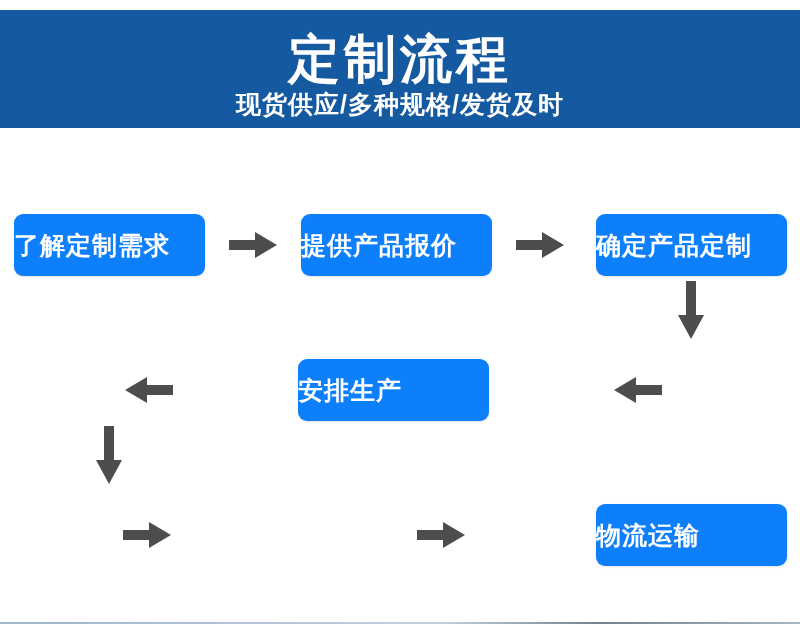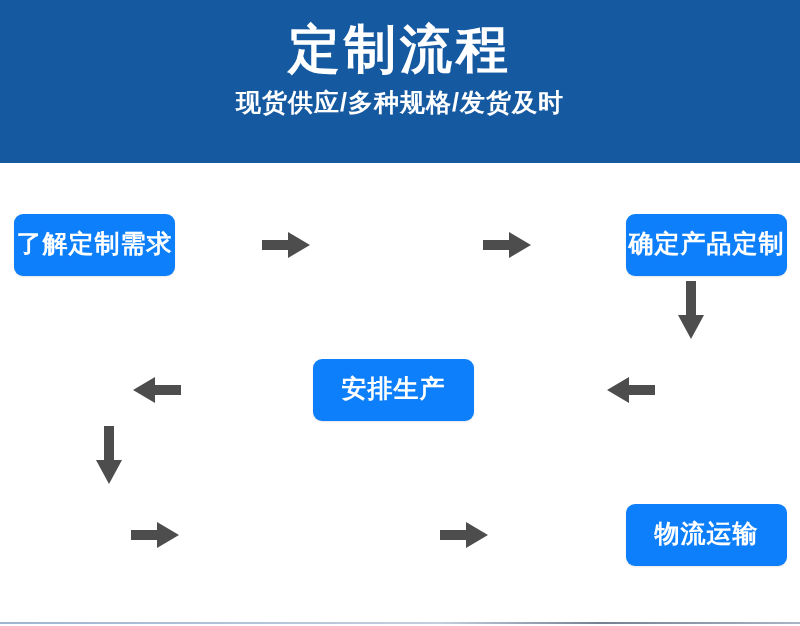--- a/index.html
+++ b/index.html
@@ -16,23 +16,23 @@
     position: relative;
     width: 800px;
     height: 626px;
     background: #ffffff;
   }
 
   
   .banner {
     position: absolute;
     left: 0;
-    top: 0;
-    width: 800px;
-    height: 163px;
+    top: 10px;
+    width: 800px;
+    height: 118px;
     background: #1559a0;
     display: flex;
     flex-direction: column;
     align-items: center;
     justify-content: flex-start;
     padding-top: 20px;
   }
 
   .banner-title {
     color: #ffffff;
@@ -42,21 +42,20 @@
     line-height: 1.12;
     text-align: center;
     white-space: nowrap;
   }
 
   .banner-subtitle {
     color: #ffffff;
     font-size: 25px;
     font-weight: bold;
     letter-spacing: 1px;
-    margin-top: 8px;
     text-align: center;
     white-space: nowrap;
   }
 
   
   .flow {
     position: absolute;
     left: 0;
     top: 163px;
     width: 800px;
@@ -71,30 +70,28 @@
     height: 62px;
     display: flex;
     align-items: center;
   }
 
   .row-1 { top: 51px; }
   .row-2 { top: 196px; }
   .row-3 { top: 341px; }
 
   .node {
-    width: 161px;
+    width: 191px;
     height: 62px;
     background: #0d7ffa;
     border-radius: 9px;
     display: flex;
     align-items: center;
-    justify-content: center;
     flex: 0 0 auto;
     box-shadow: 0 1px 2px rgba(0,0,0,0.10);
-    font-family: Liberation Mono, monospace;
   }
 
   .node-label {
     color: #ffffff;
     font-size: 25px;
     font-weight: bold;
     letter-spacing: 1px;
     white-space: nowrap;
     line-height: 1;
   }
@@ -167,20 +164,23 @@
 
     <div class="flow-row row-1">
       <div class="node col-1">
         <span class="node-label">了解定制需求</span>
       </div>
       <div class="gap">
         <svg class="h-arrow" viewBox="0 0 48 30">
           <polygon class="arrow-fill" points="0,10 26,10 26,2 48,15 26,28 26,20 0,20"></polygon>
         </svg>
       </div>
+      <div class="node col-2">
+        <span class="node-label">提供产品报价</span>
+      </div>
       <div class="gap">
         <svg class="h-arrow" viewBox="0 0 48 30">
           <polygon class="arrow-fill" points="0,10 26,10 26,2 48,15 26,28 26,20 0,20"></polygon>
         </svg>
       </div>
       <div class="node col-3">
         <span class="node-label">确定产品定制</span>
       </div>
       <div class="spacer-right"></div>
     </div>

